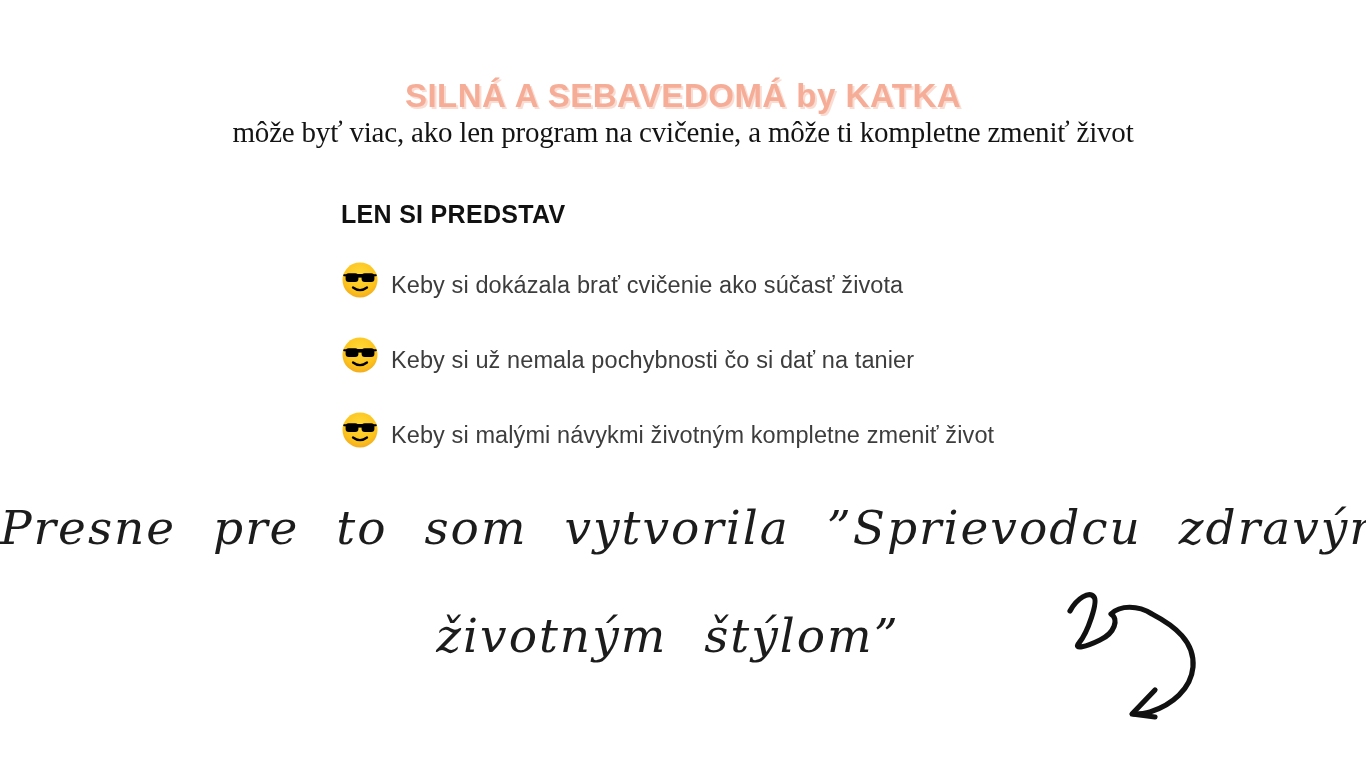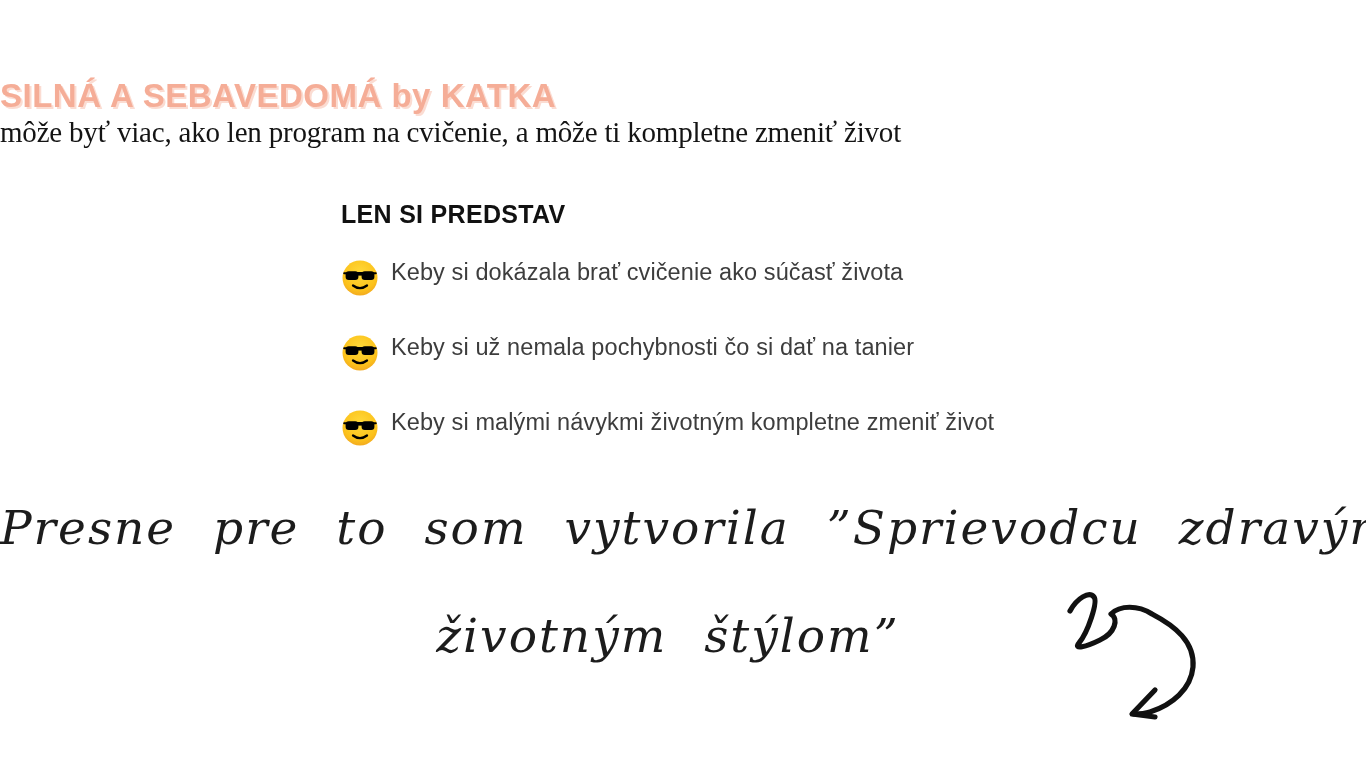--- a/index.html
+++ b/index.html
@@ -16,21 +16,21 @@
     height: 768px;
     background: #ffffff;
   }
 
   
   .header {
     position: absolute;
     top: 78px;
     left: 0;
     width: 1366px;
-    text-align: left;
+    text-align: center;
   }
   .title {
     font-family: "Liberation Sans", sans-serif;
     font-weight: 800;
     font-size: 33px;
     letter-spacing: 0.5px;
     color: #f5ad97;
     text-shadow: 2px 2px 0 #fbdcd2;
     line-height: 1.1;
   }
@@ -54,21 +54,21 @@
   }
   .imagine-heading {
     font-weight: 700;
     font-size: 25px;
     color: #111111;
     letter-spacing: 0.3px;
   }
   .imagine-list { list-style: none; margin-top: 30px; }
   .imagine-item {
     display: flex;
-    align-items: flex-start;
+    align-items: flex-end;
     gap: 12px;
     height: 40px;
     margin-bottom: 35px;
   }
   .emoji {
     display: inline-flex;
     width: 38px;
     height: 38px;
     flex: 0 0 38px;
   }

